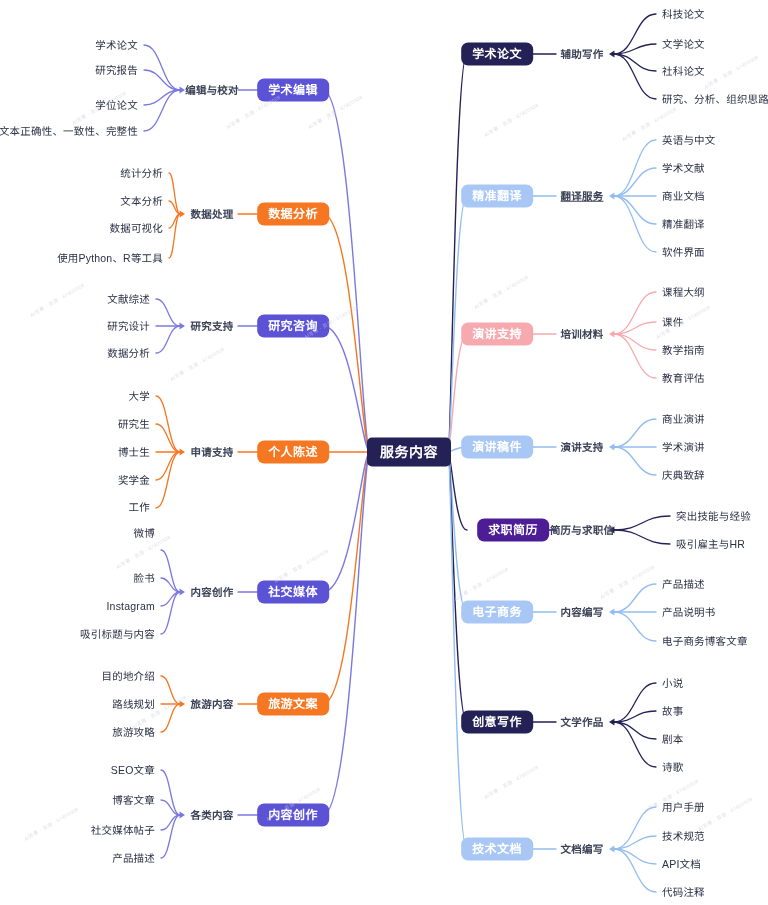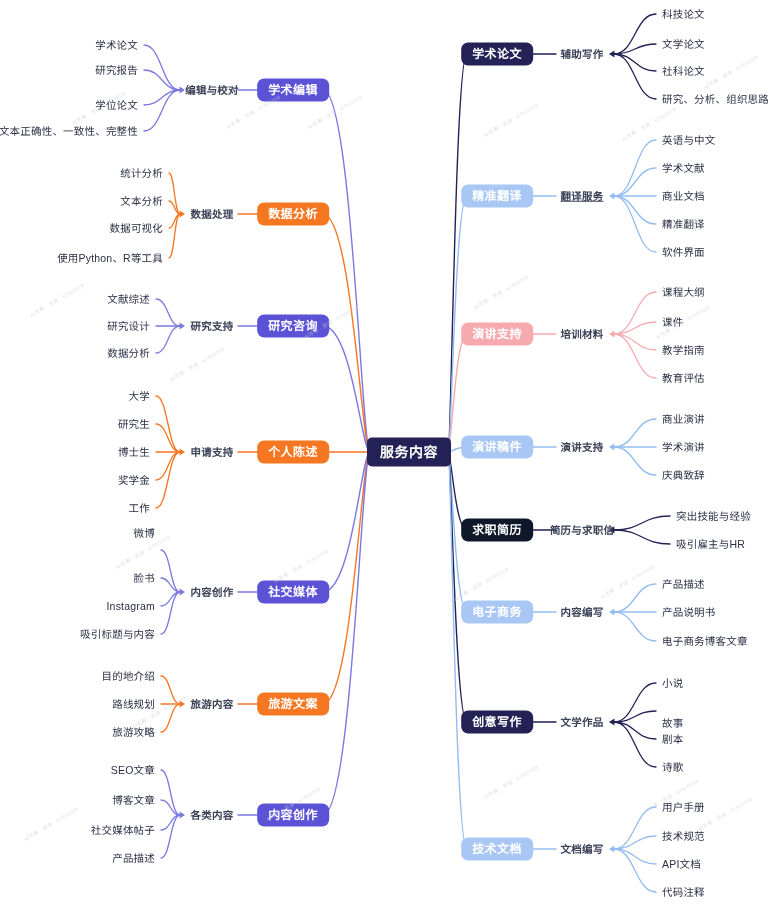--- a/index.html
+++ b/index.html
@@ -207,21 +207,21 @@
       <div class="node node-mid anchor-mid" style="left: 212px; top: 326px; color: rgb(60, 66, 87);">研究支持</div>
       <div class="node node-leaf anchor-right" style="left: 150px; top: 299px; color: rgb(43, 47, 69);">文献综述</div>
       <div class="node node-leaf anchor-right" style="left: 150px; top: 326px; color: rgb(43, 47, 69);">研究设计</div>
       <div class="node node-leaf anchor-right" style="left: 150px; top: 353px; color: rgb(43, 47, 69);">数据分析</div>
       <div class="node node-branch anchor-mid" style="left: 293px; top: 452px; background: rgb(245, 119, 34); color: rgb(255, 255, 255);">个人陈述</div>
       <div class="node node-mid anchor-mid" style="left: 212px; top: 452px; color: rgb(60, 66, 87);">申请支持</div>
       <div class="node node-leaf anchor-right" style="left: 150px; top: 396px; color: rgb(43, 47, 69);">大学</div>
       <div class="node node-leaf anchor-right" style="left: 150px; top: 424px; color: rgb(43, 47, 69);">研究生</div>
       <div class="node node-leaf anchor-right" style="left: 150px; top: 452px; color: rgb(43, 47, 69);">博士生</div>
       <div class="node node-leaf anchor-right" style="left: 150px; top: 480px; color: rgb(43, 47, 69);">奖学金</div>
-      <div class="node node-leaf anchor-right" style="left: 150px; top: 508px; color: rgb(43, 47, 69);">工作</div>
+      <div class="node node-leaf anchor-right" style="left: 150px; top: 508px; color: rgb(43, 47, 69); font-family: Liberation Serif, serif;">工作</div>
       <div class="node node-branch anchor-mid" style="left: 293px; top: 592px; background: rgb(91, 82, 214); color: rgb(255, 255, 255);">社交媒体</div>
       <div class="node node-mid anchor-mid" style="left: 212px; top: 592px; color: rgb(60, 66, 87);">内容创作</div>
       <div class="node node-leaf anchor-right" style="left: 155px; top: 534px; color: rgb(43, 47, 69); font-family: Liberation Mono, monospace;">微博</div>
       <div class="node node-leaf anchor-right" style="left: 155px; top: 578px; color: rgb(43, 47, 69);">脸书</div>
       <div class="node node-leaf anchor-right" style="left: 155px; top: 606px; color: rgb(43, 47, 69);">Instagram</div>
       <div class="node node-leaf anchor-right" style="left: 155px; top: 634px; color: rgb(43, 47, 69);">吸引标题与内容</div>
       <div class="node node-branch anchor-mid" style="left: 293px; top: 704px; background: rgb(245, 119, 34); color: rgb(255, 255, 255);">旅游文案</div>
       <div class="node node-mid anchor-mid" style="left: 212px; top: 704px; color: rgb(60, 66, 87);">旅游内容</div>
       <div class="node node-leaf anchor-right" style="left: 155px; top: 676px; color: rgb(43, 47, 69);">目的地介绍</div>
       <div class="node node-leaf anchor-right" style="left: 155px; top: 704px; color: rgb(43, 47, 69);">路线规划</div>
@@ -249,33 +249,33 @@
       <div class="node node-mid anchor-mid" style="left: 582px; top: 334px; color: rgb(60, 66, 87);">培训材料</div>
       <div class="node node-leaf anchor-left" style="left: 662px; top: 292px; color: rgb(43, 47, 69);">课程大纲</div>
       <div class="node node-leaf anchor-left" style="left: 662px; top: 322px; color: rgb(43, 47, 69);">课件</div>
       <div class="node node-leaf anchor-left" style="left: 662px; top: 350px; color: rgb(43, 47, 69);">教学指南</div>
       <div class="node node-leaf anchor-left" style="left: 662px; top: 378px; color: rgb(43, 47, 69);">教育评估</div>
       <div class="node node-branch anchor-mid" style="left: 497px; top: 447px; background: rgb(168, 199, 245); color: rgb(255, 255, 255);">演讲稿件</div>
       <div class="node node-mid anchor-mid" style="left: 582px; top: 447px; color: rgb(60, 66, 87);">演讲支持</div>
       <div class="node node-leaf anchor-left" style="left: 662px; top: 419px; color: rgb(43, 47, 69);">商业演讲</div>
       <div class="node node-leaf anchor-left" style="left: 662px; top: 447px; color: rgb(43, 47, 69);">学术演讲</div>
       <div class="node node-leaf anchor-left" style="left: 662px; top: 475px; color: rgb(43, 47, 69);">庆典致辞</div>
-      <div class="node node-branch anchor-mid" style="left: 497px; top: 530px; background: #0f172a; color: rgb(255, 255, 255);">求职简历</div>
+      <div class="node node-branch anchor-mid" style="left: 513px; top: 530px; background: #4c1d95; color: rgb(255, 255, 255);">求职简历</div>
       <div class="node node-mid anchor-mid" style="left: 582px; top: 530px; color: rgb(60, 66, 87);">简历与求职信</div>
       <div class="node node-leaf anchor-left" style="left: 676px; top: 516px; color: rgb(43, 47, 69);">突出技能与经验</div>
       <div class="node node-leaf anchor-left" style="left: 676px; top: 544px; color: rgb(43, 47, 69);">吸引雇主与HR</div>
       <div class="node node-branch anchor-mid" style="left: 497px; top: 612px; background: rgb(168, 199, 245); color: rgb(255, 255, 255);">电子商务</div>
       <div class="node node-mid anchor-mid" style="left: 582px; top: 612px; color: rgb(60, 66, 87);">内容编写</div>
       <div class="node node-leaf anchor-left" style="left: 662px; top: 584px; color: rgb(43, 47, 69);">产品描述</div>
       <div class="node node-leaf anchor-left" style="left: 662px; top: 612px; color: rgb(43, 47, 69);">产品说明书</div>
       <div class="node node-leaf anchor-left" style="left: 662px; top: 641px; color: rgb(43, 47, 69);">电子商务博客文章</div>
       <div class="node node-branch anchor-mid" style="left: 497px; top: 722px; background: rgb(35, 33, 86); color: rgb(255, 255, 255);">创意写作</div>
       <div class="node node-mid anchor-mid" style="left: 582px; top: 722px; color: rgb(60, 66, 87);">文学作品</div>
       <div class="node node-leaf anchor-left" style="left: 662px; top: 683px; color: rgb(43, 47, 69);">小说</div>
-      <div class="node node-leaf anchor-left" style="left: 662px; top: 711px; color: rgb(43, 47, 69); margin-top: 12px;">故事</div>
+      <div class="node node-leaf anchor-left" style="left: 662px; top: 711px; color: rgb(43, 47, 69);">故事</div>
       <div class="node node-leaf anchor-left" style="left: 662px; top: 739px; color: rgb(43, 47, 69);">剧本</div>
       <div class="node node-leaf anchor-left" style="left: 662px; top: 767px; color: rgb(43, 47, 69);">诗歌</div>
       <div class="node node-branch anchor-mid" style="left: 497px; top: 849px; background: rgb(168, 199, 245); color: rgb(255, 255, 255);">技术文档</div>
       <div class="node node-mid anchor-mid" style="left: 582px; top: 849px; color: rgb(60, 66, 87);">文档编写</div>
       <div class="node node-leaf anchor-left" style="left: 662px; top: 807px; color: rgb(43, 47, 69);">用户手册</div>
       <div class="node node-leaf anchor-left" style="left: 662px; top: 836px; color: rgb(43, 47, 69);">技术规范</div>
       <div class="node node-leaf anchor-left" style="left: 662px; top: 864px; color: rgb(43, 47, 69);">API文档</div>
       <div class="node node-leaf anchor-left" style="left: 662px; top: 892px; color: rgb(43, 47, 69);">代码注释</div>
       <div class="node node-root anchor-mid" style="left: 409px; top: 452px; background: rgb(35, 33, 86); color: rgb(255, 255, 255);">服务内容</div>
     </div>

